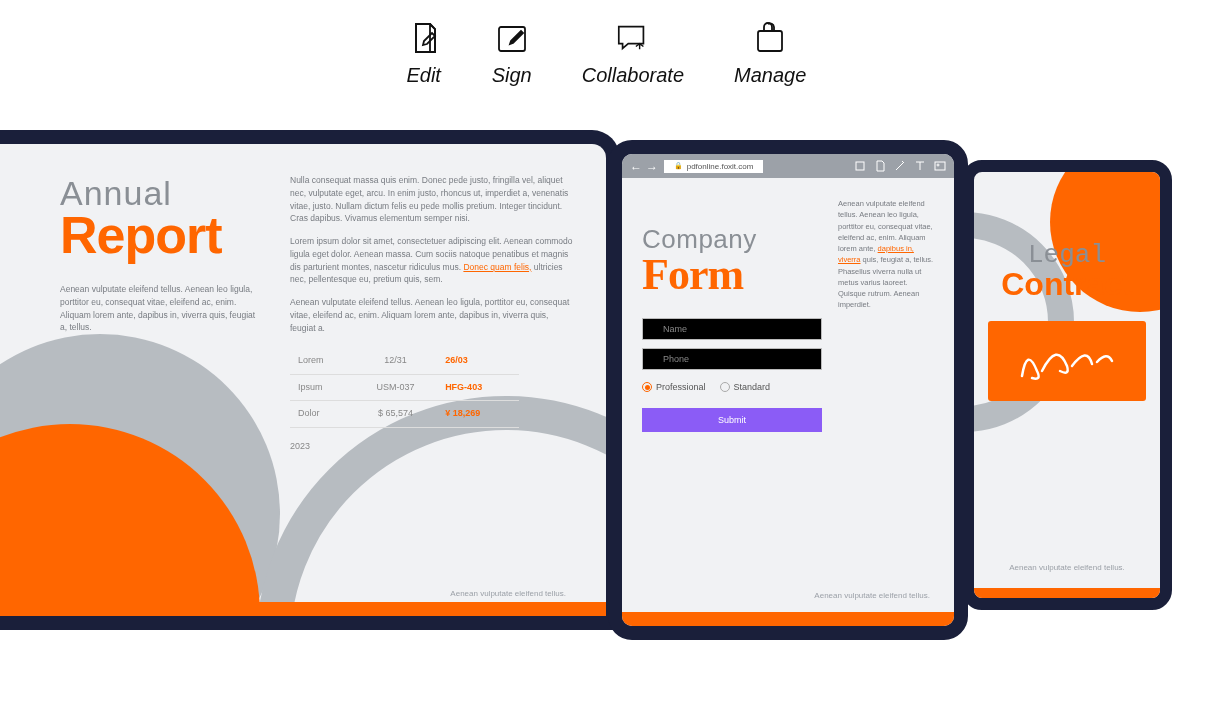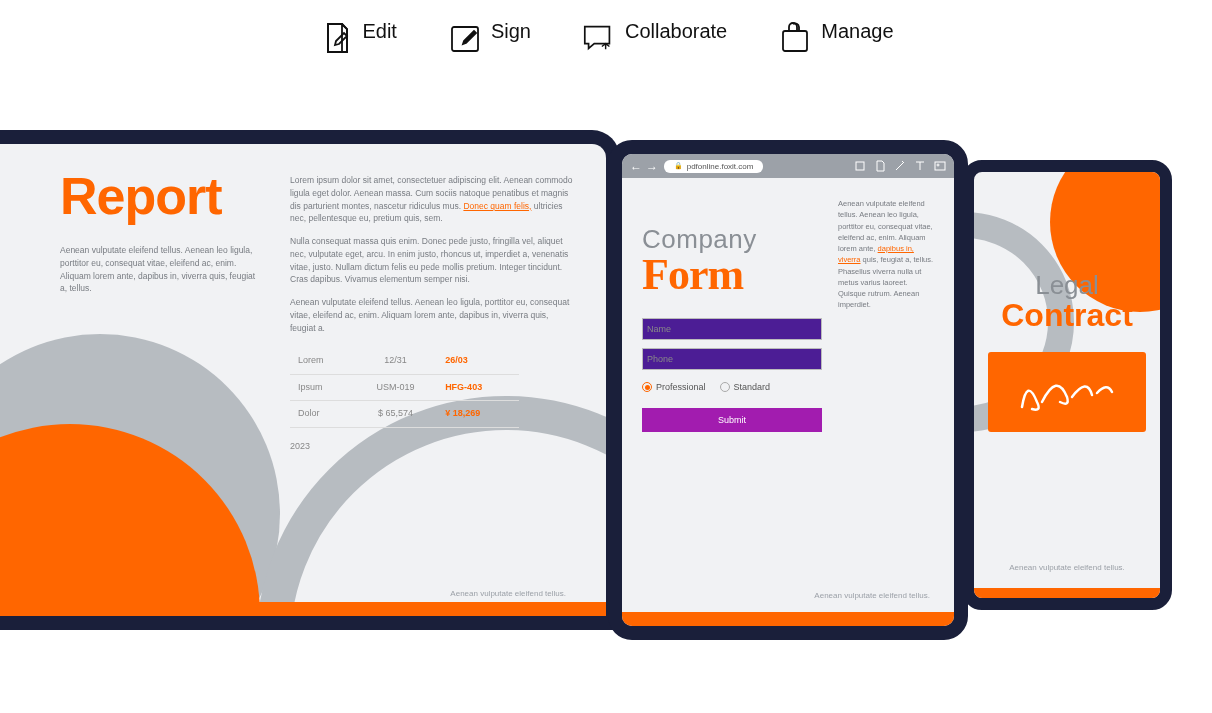--- a/index.html
+++ b/index.html
@@ -1,20 +1,20 @@
 <!DOCTYPE html>
 <html><head>
 <meta charset="utf-8">
 <style>
 * { margin: 0; padding: 0; box-sizing: border-box; }
 body { font-family: -apple-system, BlinkMacSystemFont, "Segoe UI", Arial, sans-serif; background: #fff; width: 1212px; height: 713px; overflow: hidden; position: relative; }
 
 
 .toolbar { display: flex; justify-content: center; gap: 50px; padding: 20px 0 10px; }
-.tool-item { display: flex; flex-direction: row; gap: 8px; cursor: pointer; }
+.tool-item { display: flex; flex-direction: column; align-items: center; gap: 8px; cursor: pointer; font-style: italic; }
 .tool-icon { width: 36px; height: 36px; display: flex; align-items: center; justify-content: center; }
 .tool-label { font-size: 20px; color: #111; font-weight: 500; }
 
 
 .stage { position: absolute; top: 130px; left: 0; right: 0; height: 560px; }
 
 
 .laptop { position: absolute; left: 0; top: 0; width: 620px; height: 530px; }
 .laptop-screen { background: #f1f2f4; border: 14px solid #1a1f3a; border-top-right-radius: 28px; border-left: none; height: 500px; overflow: hidden; position: relative; }
 .report-content { display: flex; padding: 30px 30px 20px 60px; gap: 30px; height: 100%; position: relative; z-index: 2; }
@@ -38,45 +38,45 @@
 .laptop-shape2 { position: absolute; left: -120px; top: 280px; width: 380px; height: 380px; background: #ff6600; border-radius: 50%; z-index: 1; }
 .laptop-shape3 { position: absolute; right: -150px; bottom: -280px; width: 500px; height: 500px; border: 34px solid #b7bcc1; border-radius: 50%; z-index: 1; }
 .orange-bar-bottom { position: absolute; bottom: 0; left: 0; right: 0; height: 14px; background: #ff6600; z-index: 2; }
 
 
 .tablet { position: absolute; left: 608px; top: 10px; width: 360px; height: 500px; z-index: 5; }
 .tablet-screen { background: #f1f2f4; border: 14px solid #1a1f3a; border-radius: 24px; height: 100%; overflow: hidden; position: relative; }
 .browser-bar { background: #9ca1a8; height: 24px; display: flex; align-items: center; padding: 0 8px; gap: 6px; }
 .nav-arrows { display: flex; gap: 4px; }
 .nav-arrow { color: #fff; font-size: 12px; cursor: pointer; }
-.url-pill { background: #fff; border-radius: 6px; padding: 2px 10px; font-size: 8px; color: #555; display: flex; align-items: center; gap: 4px; }
+.url-pill { background: #fff; border-radius: 0; padding: 2px 10px; font-size: 8px; color: #555; display: flex; align-items: center; gap: 4px; }
 .lock-ico { font-size: 7px; }
 .browser-tools { display: flex; gap: 8px; margin-left: auto; }
 .btool { width: 12px; height: 12px; color: #fff; }
 .form-content { display: flex; padding: 16px 20px 12px; gap: 16px; position: relative; z-index:2; height: calc(100% - 24px); }
 .form-left { flex: 0 0 180px; }
 .company-word { font-family: "Arial Narrow", Arial, sans-serif; font-size: 26px; color: #8a8f95; font-weight: 300; letter-spacing: 0.5px; margin-top: 30px; }
 .form-word { font-family: Liberation Serif, serif; font-size: 44px; color: #ff6600; font-weight: 900; letter-spacing: -1px; margin-top: -6px; }
 .form-fields { margin-top: 18px; display: flex; flex-direction: column; gap: 8px; }
-.field { border: 1px solid #bbb; background: #4c1d95; padding: 5px 4px; font-size: 9px; color: #888; }
+.field { border: 1px solid #bbb; background: #000000; padding: 5px 20px; font-size: 9px; color: #888; }
 .radios { display: flex; gap: 14px; font-size: 9px; color: #555; align-items: center; margin: 4px 0; }
 .radio { display: flex; align-items: center; gap: 4px; text-align: center; }
 .radio-dot { width: 10px; height: 10px; border: 1.5px solid #ff6600; border-radius: 50%; display: inline-flex; align-items: center; justify-content: center; }
 .radio-dot.checked::after { content: ""; width: 5px; height: 5px; background: #ff6600; border-radius: 50%; }
 .radio-dot.unchecked { border-color: #aaa; }
-.submit-btn { background: #a21caf; color: #fff; border: none; padding: 7px; font-size: 9px; cursor: pointer; margin-top: 4px; }
+.submit-btn { background: #8b5cf6; color: #fff; border: none; padding: 7px; font-size: 9px; cursor: pointer; margin-top: 4px; }
 .form-right { flex: 1; font-size: 7.5px; color: #787c82; line-height: 1.5; padding-top: 4px; }
 .tablet .footer-text { right: 24px; bottom: 26px; }
 
 
 .phone { position: absolute; right: 40px; top: 30px; width: 210px; height: 450px; z-index: 3; }
 .phone-screen { background: #f1f2f4; border: 12px solid #1a1f3a; border-radius: 20px; height: 100%; overflow: hidden; position: relative; }
 .phone-shape1 { position: absolute; right: -70px; top: -40px; width: 180px; height: 180px; background: #ff6600; border-radius: 50%; }
 .phone-shape2 { position: absolute; left: -120px; top: 40px; width: 220px; height: 220px; border: 26px solid #b7bcc1; border-radius: 50%; }
-.legal-word { font-family: Liberation Sans, sans-serif; font-size: 26px; color: #8a8f95; font-weight: 300; text-align: center; margin-top: 98px; position: relative; z-index: 2; }
+.legal-word { font-family: Liberation Mono, monospace; font-size: 26px; color: #8a8f95; font-weight: 300; text-align: center; margin-top: 68px; position: relative; z-index: 2; }
 .contract-word { font-family: "Arial Black", Arial, sans-serif; font-size: 32px; color: #ff6600; font-weight: 900; text-align: center; margin-top: -4px; position: relative; z-index: 2; }
 .sig-box { background: #ff6600; margin: 18px 14px 0; height: 80px; border-radius: 3px; display: flex; align-items: center; justify-content: center; position: relative; z-index: 2; }
 .phone .footer-text { right: 0; left:0; text-align:center; bottom: 26px; }
 .phone .orange-bar-bottom { height: 10px; }
 </style>
 </head>
 <body>
 
 <div class="toolbar">
   <div class="tool-item">
@@ -137,37 +137,38 @@
   </div>
 </div>
 
 <div class="laptop">
   <div class="laptop-screen">
     <div class="laptop-shape1"></div>
     <div class="laptop-shape2"></div>
     <div class="laptop-shape3"></div>
     <div class="report-content">
       <div class="report-left">
+        <div class="annual-word">Annual</div>
         <div class="report-word">Report</div>
         <div class="report-sub">Aenean vulputate eleifend tellus. Aenean leo ligula, porttitor eu, consequat vitae, eleifend ac, enim. Aliquam lorem ante, dapibus in, viverra quis, feugiat a, tellus.</div>
       </div>
       <div class="report-right">
+        <p>Nulla consequat massa quis enim. Donec pede justo, fringilla vel, aliquet nec, vulputate eget, arcu. In enim justo, rhoncus ut, imperdiet a, venenatis vitae, justo. Nullam dictum felis eu pede mollis pretium. Integer tincidunt. Cras dapibus. Vivamus elementum semper nisi.</p>
         <p><span>Lorem ipsum dolor sit amet, consectetuer adipiscing elit. Aenean commodo ligula eget dolor. Aenean massa. Cum sociis natoque penatibus et magnis dis parturient montes, nascetur ridiculus mus. </span><span class="orange-link">Donec quam felis,</span><span> ultricies nec, pellentesque eu, pretium quis, sem.</span></p>
-        <p>Nulla consequat massa quis enim. Donec pede justo, fringilla vel, aliquet nec, vulputate eget, arcu. In enim justo, rhoncus ut, imperdiet a, venenatis vitae, justo. Nullam dictum felis eu pede mollis pretium. Integer tincidunt. Cras dapibus. Vivamus elementum semper nisi.</p>
         <p>Aenean vulputate eleifend tellus. Aenean leo ligula, porttitor eu, consequat vitae, eleifend ac, enim. Aliquam lorem ante, dapibus in, viverra quis, feugiat a.</p>
         <table class="data-table">
           <tbody>
                 <tr>
                   <td>Lorem</td>
                   <td>12/31</td>
                   <td>26/03</td>
                 </tr>
           <tr>
                   <td>Ipsum</td>
-                  <td>USM-019</td>
+                  <td>USM-037</td>
                   <td>HFG-403</td>
                 </tr>
           <tr>
                   <td>Dolor</td>
                   <td>$ 65,574</td>
                   <td>¥ 18,269</td>
                 </tr>
         </tbody>
             </table>
         <div class="year">2023</div>

